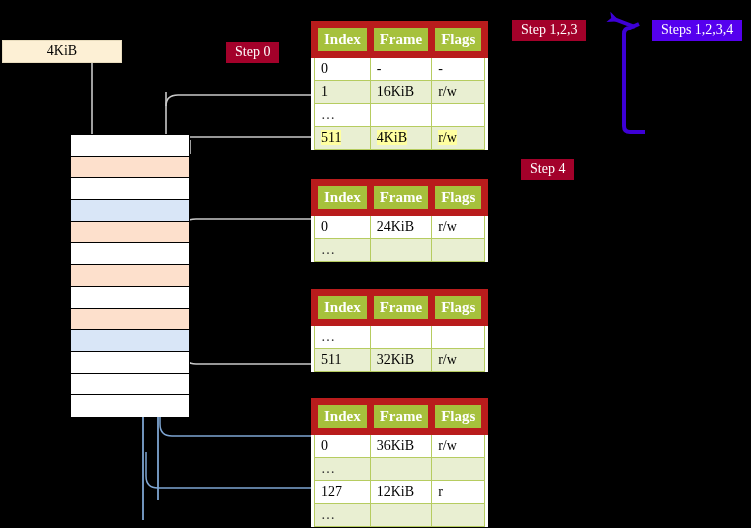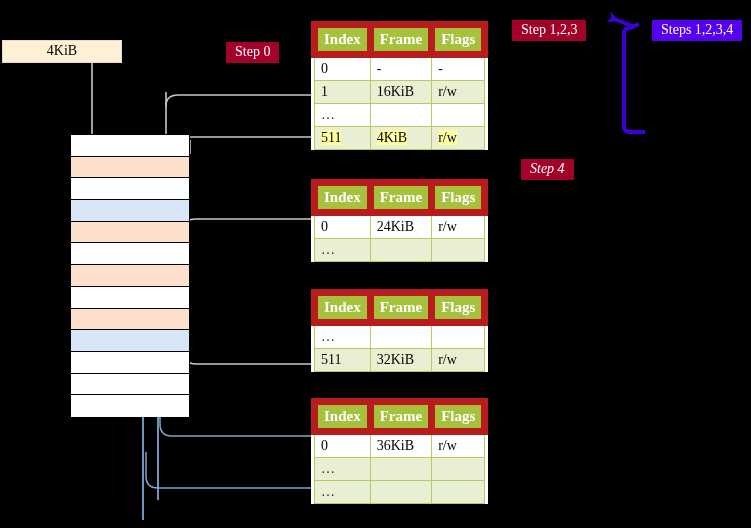--- a/index.html
+++ b/index.html
@@ -80,21 +80,21 @@
   <path d="M635,27 L614,19" stroke="#3d00d6" stroke-width="4" fill="none" marker-end="url(#apurple)"></path>
 </svg>
 
 <div class="kib-box" style="left:2px;top:40px;width:118px;height:21px;">
   <span>4KiB</span>
 </div>
 
 <div class="badge red" style="left:190px;top:42px;margin-left:36px;">Step 0</div>
 <div class="badge red" style="left:512px;top:20px;">Step 1,2,3</div>
 <div class="badge blue" style="left:652px;top:20px;">Steps 1,2,3,4</div>
-<div class="badge red" style="left:521px;top:159px;font-style:italic;">Step 4</div>
+<div class="badge red" style="left:521px;top:159px;">Step 4</div>
 
 <div class="mem" id="mem-col" style="left:70px;top:134px;width:120px;height:282px;">
     <div class="mem-row" style="height: 21.6923px;"></div>
     <div class="mem-row orange" style="height: 21.6923px;"></div>
     <div class="mem-row" style="height: 21.6923px;"></div>
     <div class="mem-row blue" style="height: 21.6923px;"></div>
     <div class="mem-row orange" style="height: 21.6923px;"></div>
     <div class="mem-row" style="height: 21.6923px;"></div>
     <div class="mem-row orange" style="height: 21.6923px;"></div>
     <div class="mem-row" style="height: 21.6923px;"></div>
@@ -190,19 +190,24 @@
       <tr class="plain">
         <td>0</td>
         <td>36KiB</td>
         <td>r/w</td>
       </tr>
       <tr class="alt">
         <td class="ell">…</td>
         <td></td>
         <td></td>
       </tr>
+      <tr class="plain">
+        <td>127</td>
+        <td>12KiB</td>
+        <td>r</td>
+      </tr>
       <tr class="alt">
         <td class="ell">…</td>
         <td></td>
         <td></td>
       </tr>
     </tbody>
   </table>
 
 </body></html>

